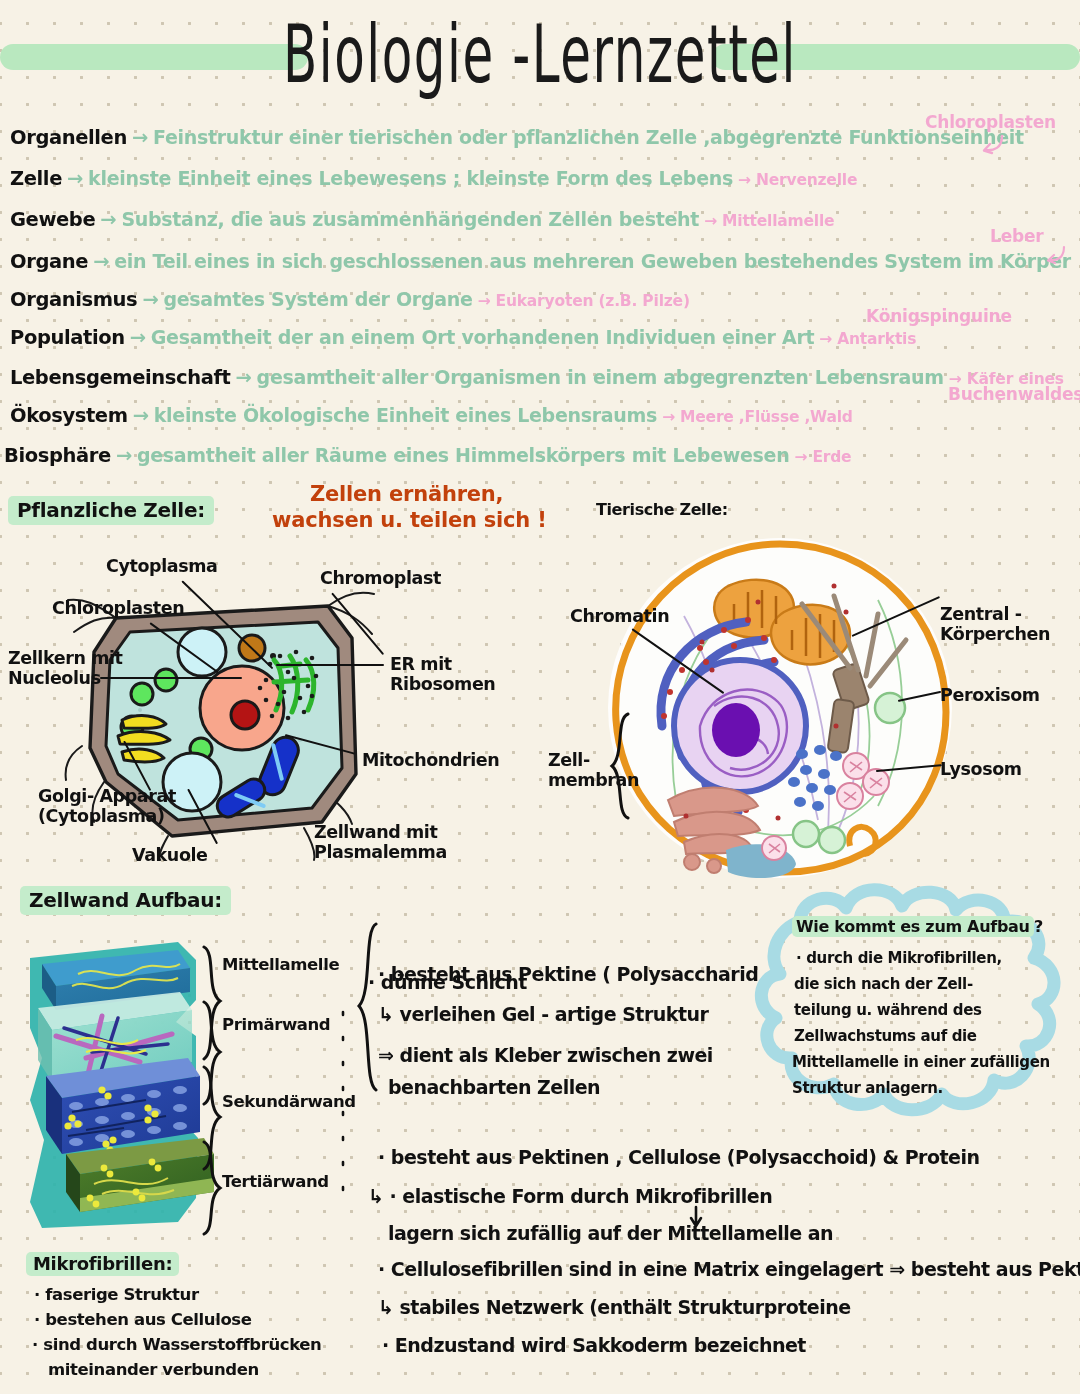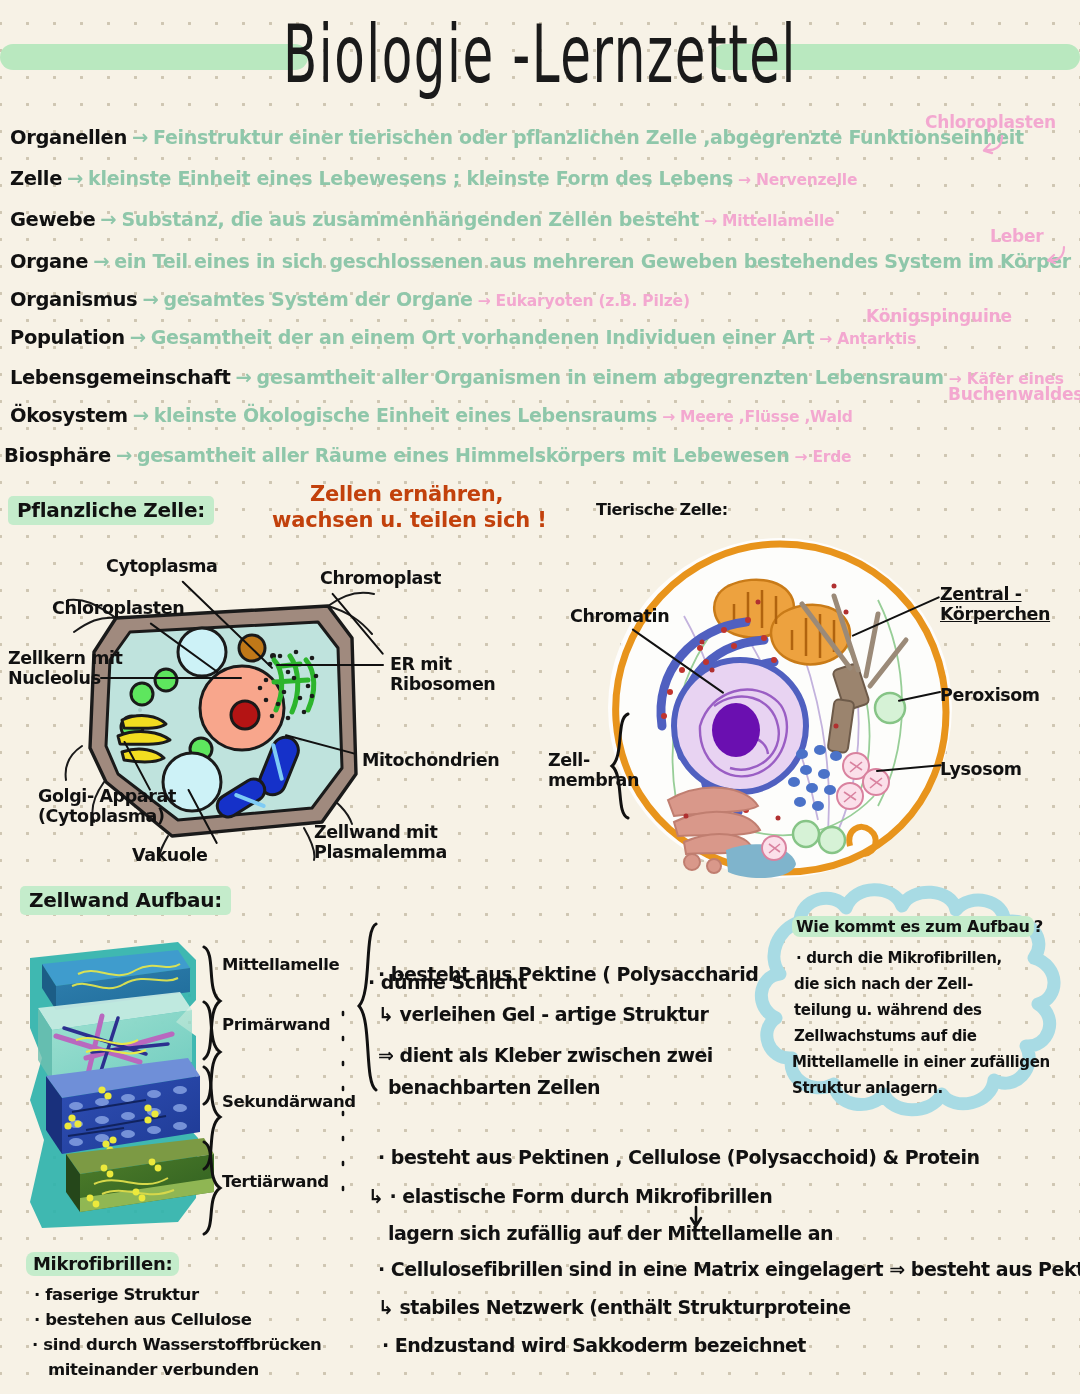--- a/index.html
+++ b/index.html
@@ -51,21 +51,21 @@
     font-family:"DejaVu Sans", sans-serif;letter-spacing:-.2px;white-space:nowrap;
   }
   .arrowg{color:#8fc7aa;font-weight:bold;}
 
   .hl{
     display:inline-block;background:#c4eccb;border-radius:5px;
     padding:2px 9px 3px 9px;
     font-size:20px;font-weight:bold;color:#111;letter-spacing:-.3px;
     font-family:"DejaVu Sans", sans-serif;white-space:nowrap;
   }
-  .hl.sm{font-size:18px;padding:1px 7px 2px 7px;border-radius:8px;}
+  .hl.sm{font-size:18px;padding:1px 7px 2px 7px;}
 
   .lbl{
     font-size:17.5px;font-weight:bold;color:#111;
     font-family:"DejaVu Sans", sans-serif;letter-spacing:-.4px;
     line-height:20px;white-space:nowrap;
   }
   .body-t{
     font-size:19px;font-weight:bold;color:#111;
     font-family:"DejaVu Sans", sans-serif;letter-spacing:-.5px;
     white-space:nowrap;line-height:22px;
@@ -432,21 +432,21 @@
       <circle cx="98" cy="286" r="2.5"></circle>
       <circle cx="190" cy="288" r="2.5"></circle>
     <circle cx="248" cy="196" r="2.5"></circle>
       <circle cx="124" cy="140" r="2.5"></circle>
   </g>
 </svg>
 
 <div class="abs lbl" style="left:570px;top:606px;">Chromatin</div>
 <div class="abs leader" style="left:632px;top:628px;width:112px;transform:rotate(35deg);"></div>
 
-<div class="abs lbl" style="left:940px;top:584px;text-decoration:underline;">
+<div class="abs lbl" style="left:940px;top:604px;">
   <div>Zentral -</div>
   <div>Körperchen</div>
 </div>
 <div class="abs leader" style="left:852px;top:635px;width:96px;transform:rotate(-24deg);"></div>
 
 <div class="abs lbl" style="left:940px;top:685px;">Peroxisom</div>
 <div class="abs leader" style="left:898px;top:700px;width:44px;transform:rotate(-12deg);"></div>
 
 <div class="abs lbl" style="left:940px;top:759px;">Lysosom</div>
 <div class="abs leader" style="left:876px;top:770px;width:66px;transform:rotate(-5deg);"></div>

